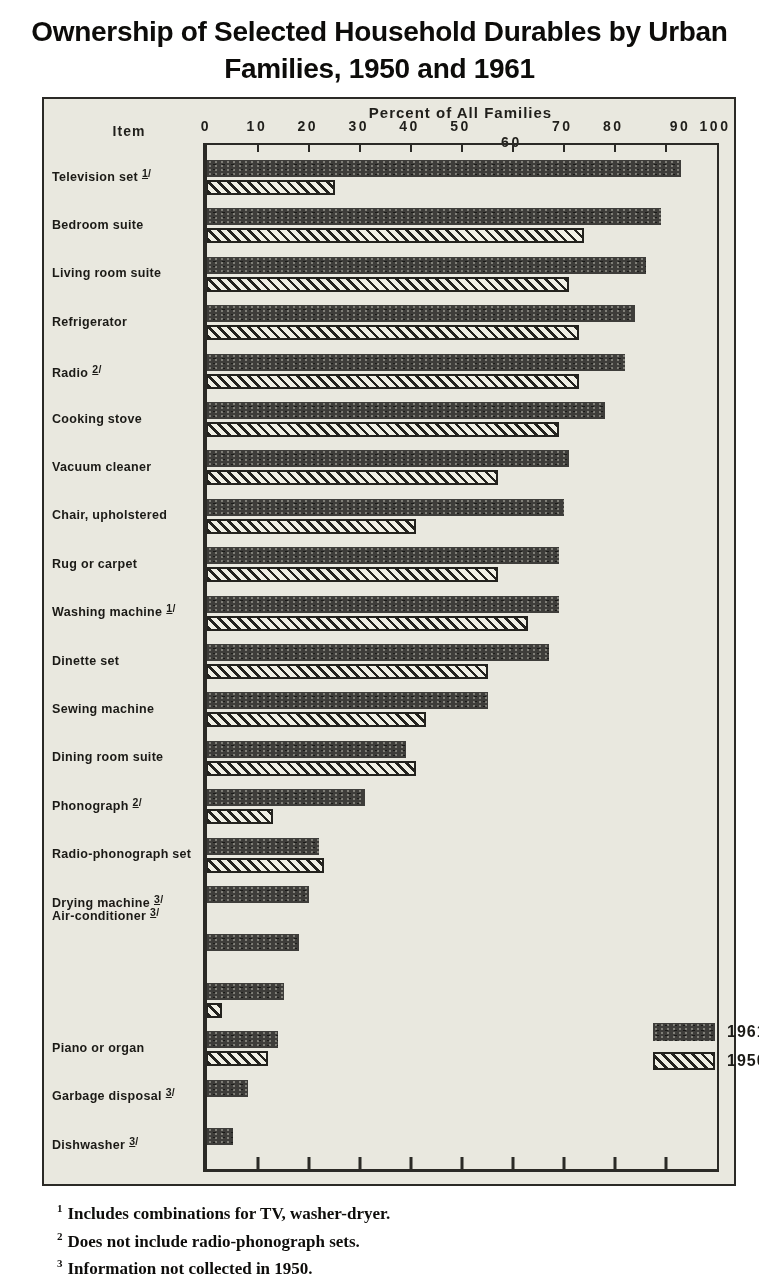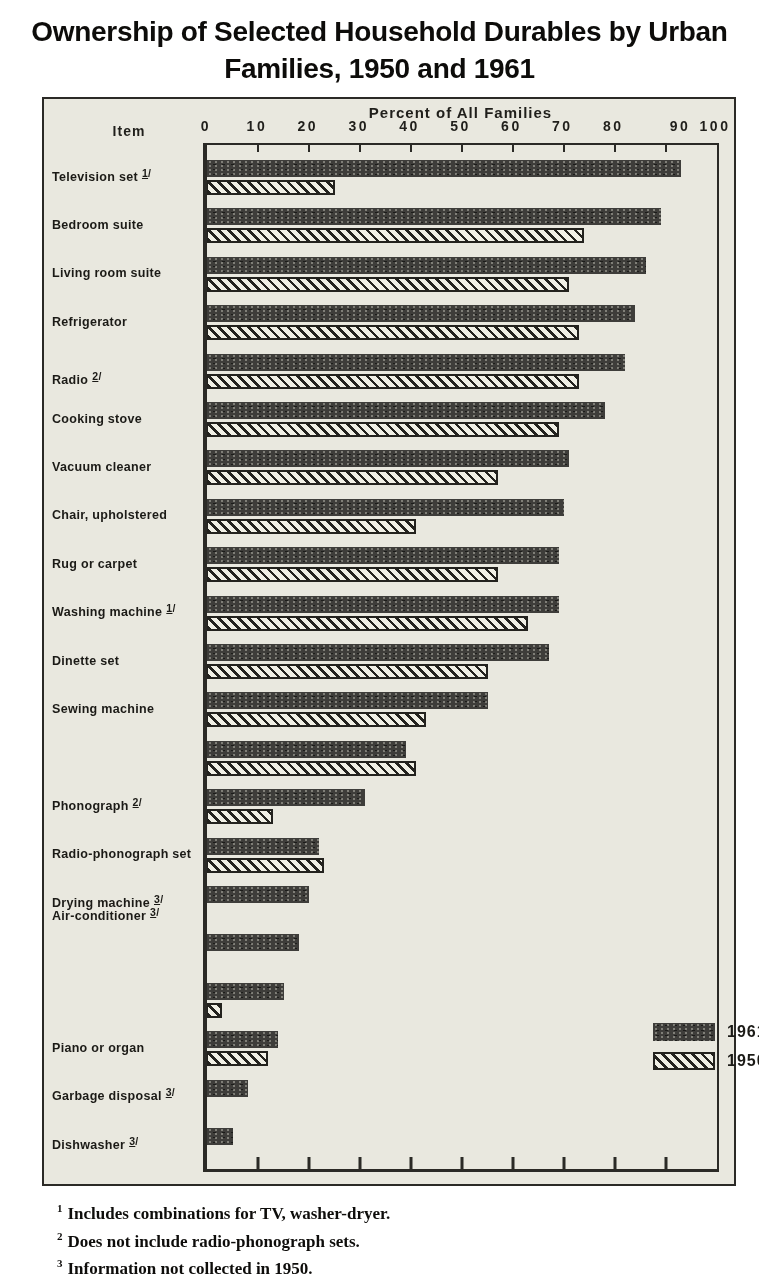--- a/index.html
+++ b/index.html
@@ -87,21 +87,21 @@
   <div class="panel">
     <div class="axis-title">Percent of All Families</div>
     <div class="item-header">Item</div>
     <div class="axis-nums">
         <span class="tick-num" style="left: 0%;">0</span>
         <span class="tick-num" style="left: 10%;">10</span>
         <span class="tick-num" style="left: 20%;">20</span>
         <span class="tick-num" style="left: 30%;">30</span>
         <span class="tick-num" style="left: 40%;">40</span>
         <span class="tick-num" style="left: 50%;">50</span>
-        <span class="tick-num" style="left: 60%;">60</span>
+        <span class="tick-num" style="left: 60%; margin-top: 16px;">60</span>
         <span class="tick-num" style="left: 70%;">70</span>
         <span class="tick-num" style="left: 80%;">80</span>
         <span class="tick-num" style="left: 90%; padding-left: 32px;">90</span>
         <span class="tick-num" style="left: 100%;">100</span>
       </div>
 
     <div class="plot">
       <div class="legend">
           <div class="legend-row">
             <span class="swatch solid"></span>
@@ -177,21 +177,21 @@
         </div>
         <div class="item-label" style="top: 105.9px;">
           <span>Bedroom suite</span>
         </div>
         <div class="item-label" style="top: 154.3px;">
           <span>Living room suite</span>
         </div>
         <div class="item-label" style="top: 202.7px;">
           <span>Refrigerator</span>
         </div>
-        <div class="item-label" style="top: 261px; align-items: center;">
+        <div class="item-label" style="top: 254px; align-items: center;">
           <span>Radio</span>
           <span class="note"><u>2</u>/</span>
         </div>
         <div class="item-label" style="top: 299.5px;">
           <span>Cooking stove</span>
         </div>
         <div class="item-label" style="top: 347.9px;">
           <span>Vacuum cleaner</span>
         </div>
         <div class="item-label" style="top: 396.3px;">
@@ -202,20 +202,23 @@
         </div>
         <div class="item-label" style="top: 493.1px;">
           <span>Washing machine</span>
           <span class="note"><u>1</u>/</span>
         </div>
         <div class="item-label" style="top: 589.9px;">
           <span>Sewing machine</span>
         </div>
         <div class="item-label" style="top: 541.5px;">
           <span>Dinette set</span>
+        </div>
+        <div class="item-label" style="top: 638.3px;">
+          <span>Dining room suite</span>
         </div>
         <div class="item-label" style="top: 686.7px;">
           <span>Phonograph</span>
           <span class="note"><u>2</u>/</span>
         </div>
         <div class="item-label" style="top: 735.1px;">
           <span>Radio-phonograph set</span>
         </div>
         <div class="item-label" style="top: 783.5px;">
           <span>Drying machine</span>

